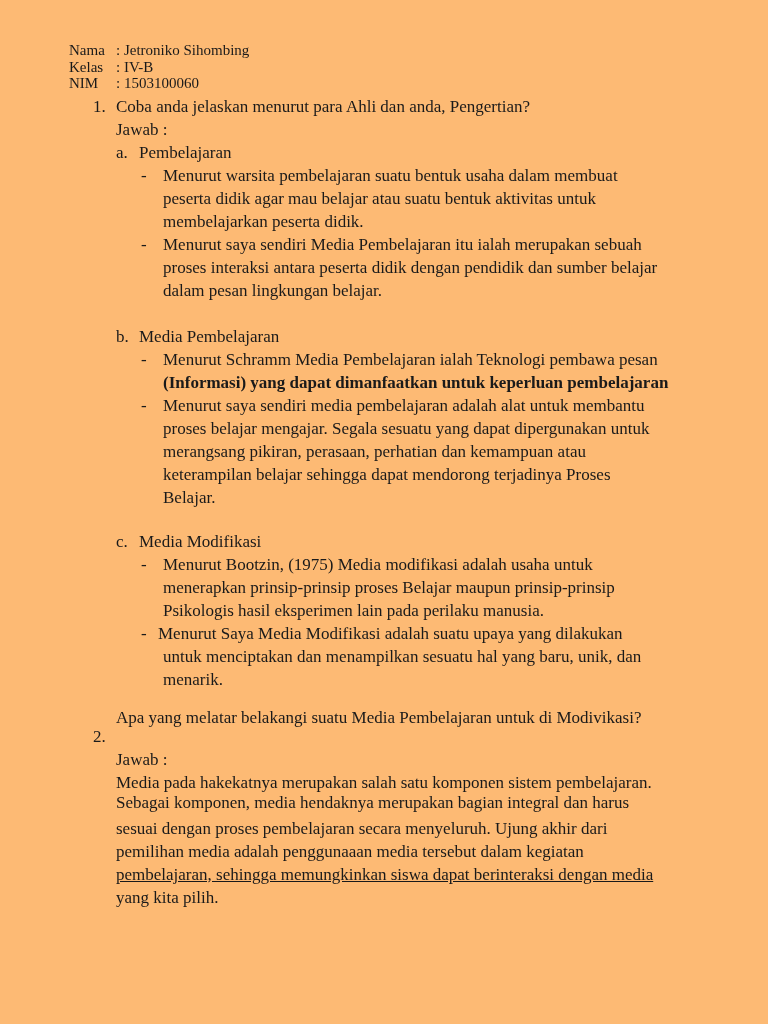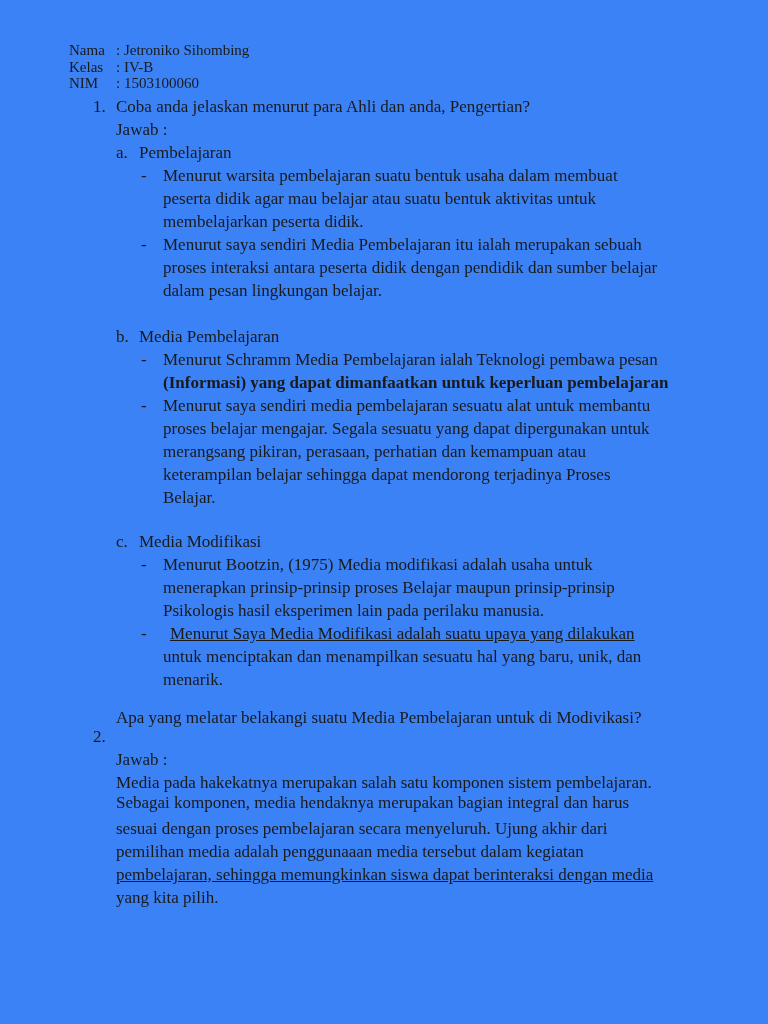--- a/index.html
+++ b/index.html
@@ -12,21 +12,21 @@
       height: 1024px;
       position: relative;
       overflow: hidden;
       font-family: "Liberation Serif", "DejaVu Serif", serif;
       color: #1a1a1a;
     }
     .page {
       position: absolute;
       left: 0; top: 0;
       width: 768px; height: 1024px;
-      background: #3b82f6;
+      background: #fdba74;
     }
     
     .header {
       position: absolute;
       left: 69px;
       top: 42px;
       font-size: 15px;
       line-height: 16px;
     }
     .header-row {
@@ -88,36 +88,36 @@
     <span class="line" style="left:163px; top:279px;">dalam pesan lingkungan belajar.</span>
 
     <span class="line" style="left:116px; top:325px;">b.</span>
     <span class="line" style="left:139px; top:325px;">Media Pembelajaran</span>
 
     <span class="line" style="left:141px; top:348px;">-</span>
     <span class="line" style="left:163px; top:348px;">Menurut Schramm Media Pembelajaran ialah Teknologi pembawa pesan</span>
     <span class="line" style="left:163px; top:371px;font-weight:bold;">(Informasi) yang dapat dimanfaatkan untuk keperluan pembelajaran</span>
 
     <span class="line" style="left:141px; top:394px;">-</span>
-    <span class="line" style="left:163px; top:394px;">Menurut saya sendiri media pembelajaran sesuatu alat untuk membantu</span>
+    <span class="line" style="left:163px; top:394px;">Menurut saya sendiri media pembelajaran adalah alat untuk membantu</span>
     <span class="line" style="left:163px; top:417px;">proses belajar mengajar. Segala sesuatu yang dapat dipergunakan untuk</span>
     <span class="line" style="left:163px; top:440px;">merangsang pikiran, perasaan, perhatian dan kemampuan atau</span>
     <span class="line" style="left:163px; top:463px;">keterampilan belajar sehingga dapat mendorong terjadinya Proses</span>
     <span class="line" style="left:163px; top:486px;">Belajar.</span>
 
     <span class="line" style="left:116px; top:530px;">c.</span>
     <span class="line" style="left:139px; top:530px;">Media Modifikasi</span>
 
     <span class="line" style="left:141px; top:553px;">-</span>
     <span class="line" style="left:163px; top:553px;">Menurut Bootzin, (1975) Media modifikasi adalah usaha untuk</span>
     <span class="line" style="left:163px; top:576px;">menerapkan prinsip-prinsip proses Belajar maupun prinsip-prinsip</span>
     <span class="line" style="left:163px; top:599px;">Psikologis hasil eksperimen lain pada perilaku manusia.</span>
 
     <span class="line" style="left:141px; top:622px;">-</span>
-    <span class="line" style="left:170px; top:622px;text-decoration:underline;">Menurut Saya Media Modifikasi adalah suatu upaya yang dilakukan</span>
+    <span class="line" style="left:158px; top:622px;">Menurut Saya Media Modifikasi adalah suatu upaya yang dilakukan</span>
     <span class="line" style="left:163px; top:645px;">untuk menciptakan dan menampilkan sesuatu hal yang baru, unik, dan</span>
     <span class="line" style="left:163px; top:668px;">menarik.</span>
 
     <span class="line" style="left:93px; top:725px;">2.</span>
     <span class="line" style="left:116px; top:706px;text-align:right;">Apa yang melatar belakangi suatu Media Pembelajaran untuk di Modivikasi?</span>
     <span class="line" style="left:116px; top:748px;">Jawab :</span>
 
     <span class="line" style="left:116px; top:771px;">Media pada hakekatnya merupakan salah satu komponen sistem pembelajaran.</span>
     <span class="line" style="left:116px; top:791px;">Sebagai komponen, media hendaknya merupakan bagian integral dan harus</span>
     <span class="line" style="left:116px; top:817px;">sesuai dengan proses pembelajaran secara menyeluruh. Ujung akhir dari</span>

